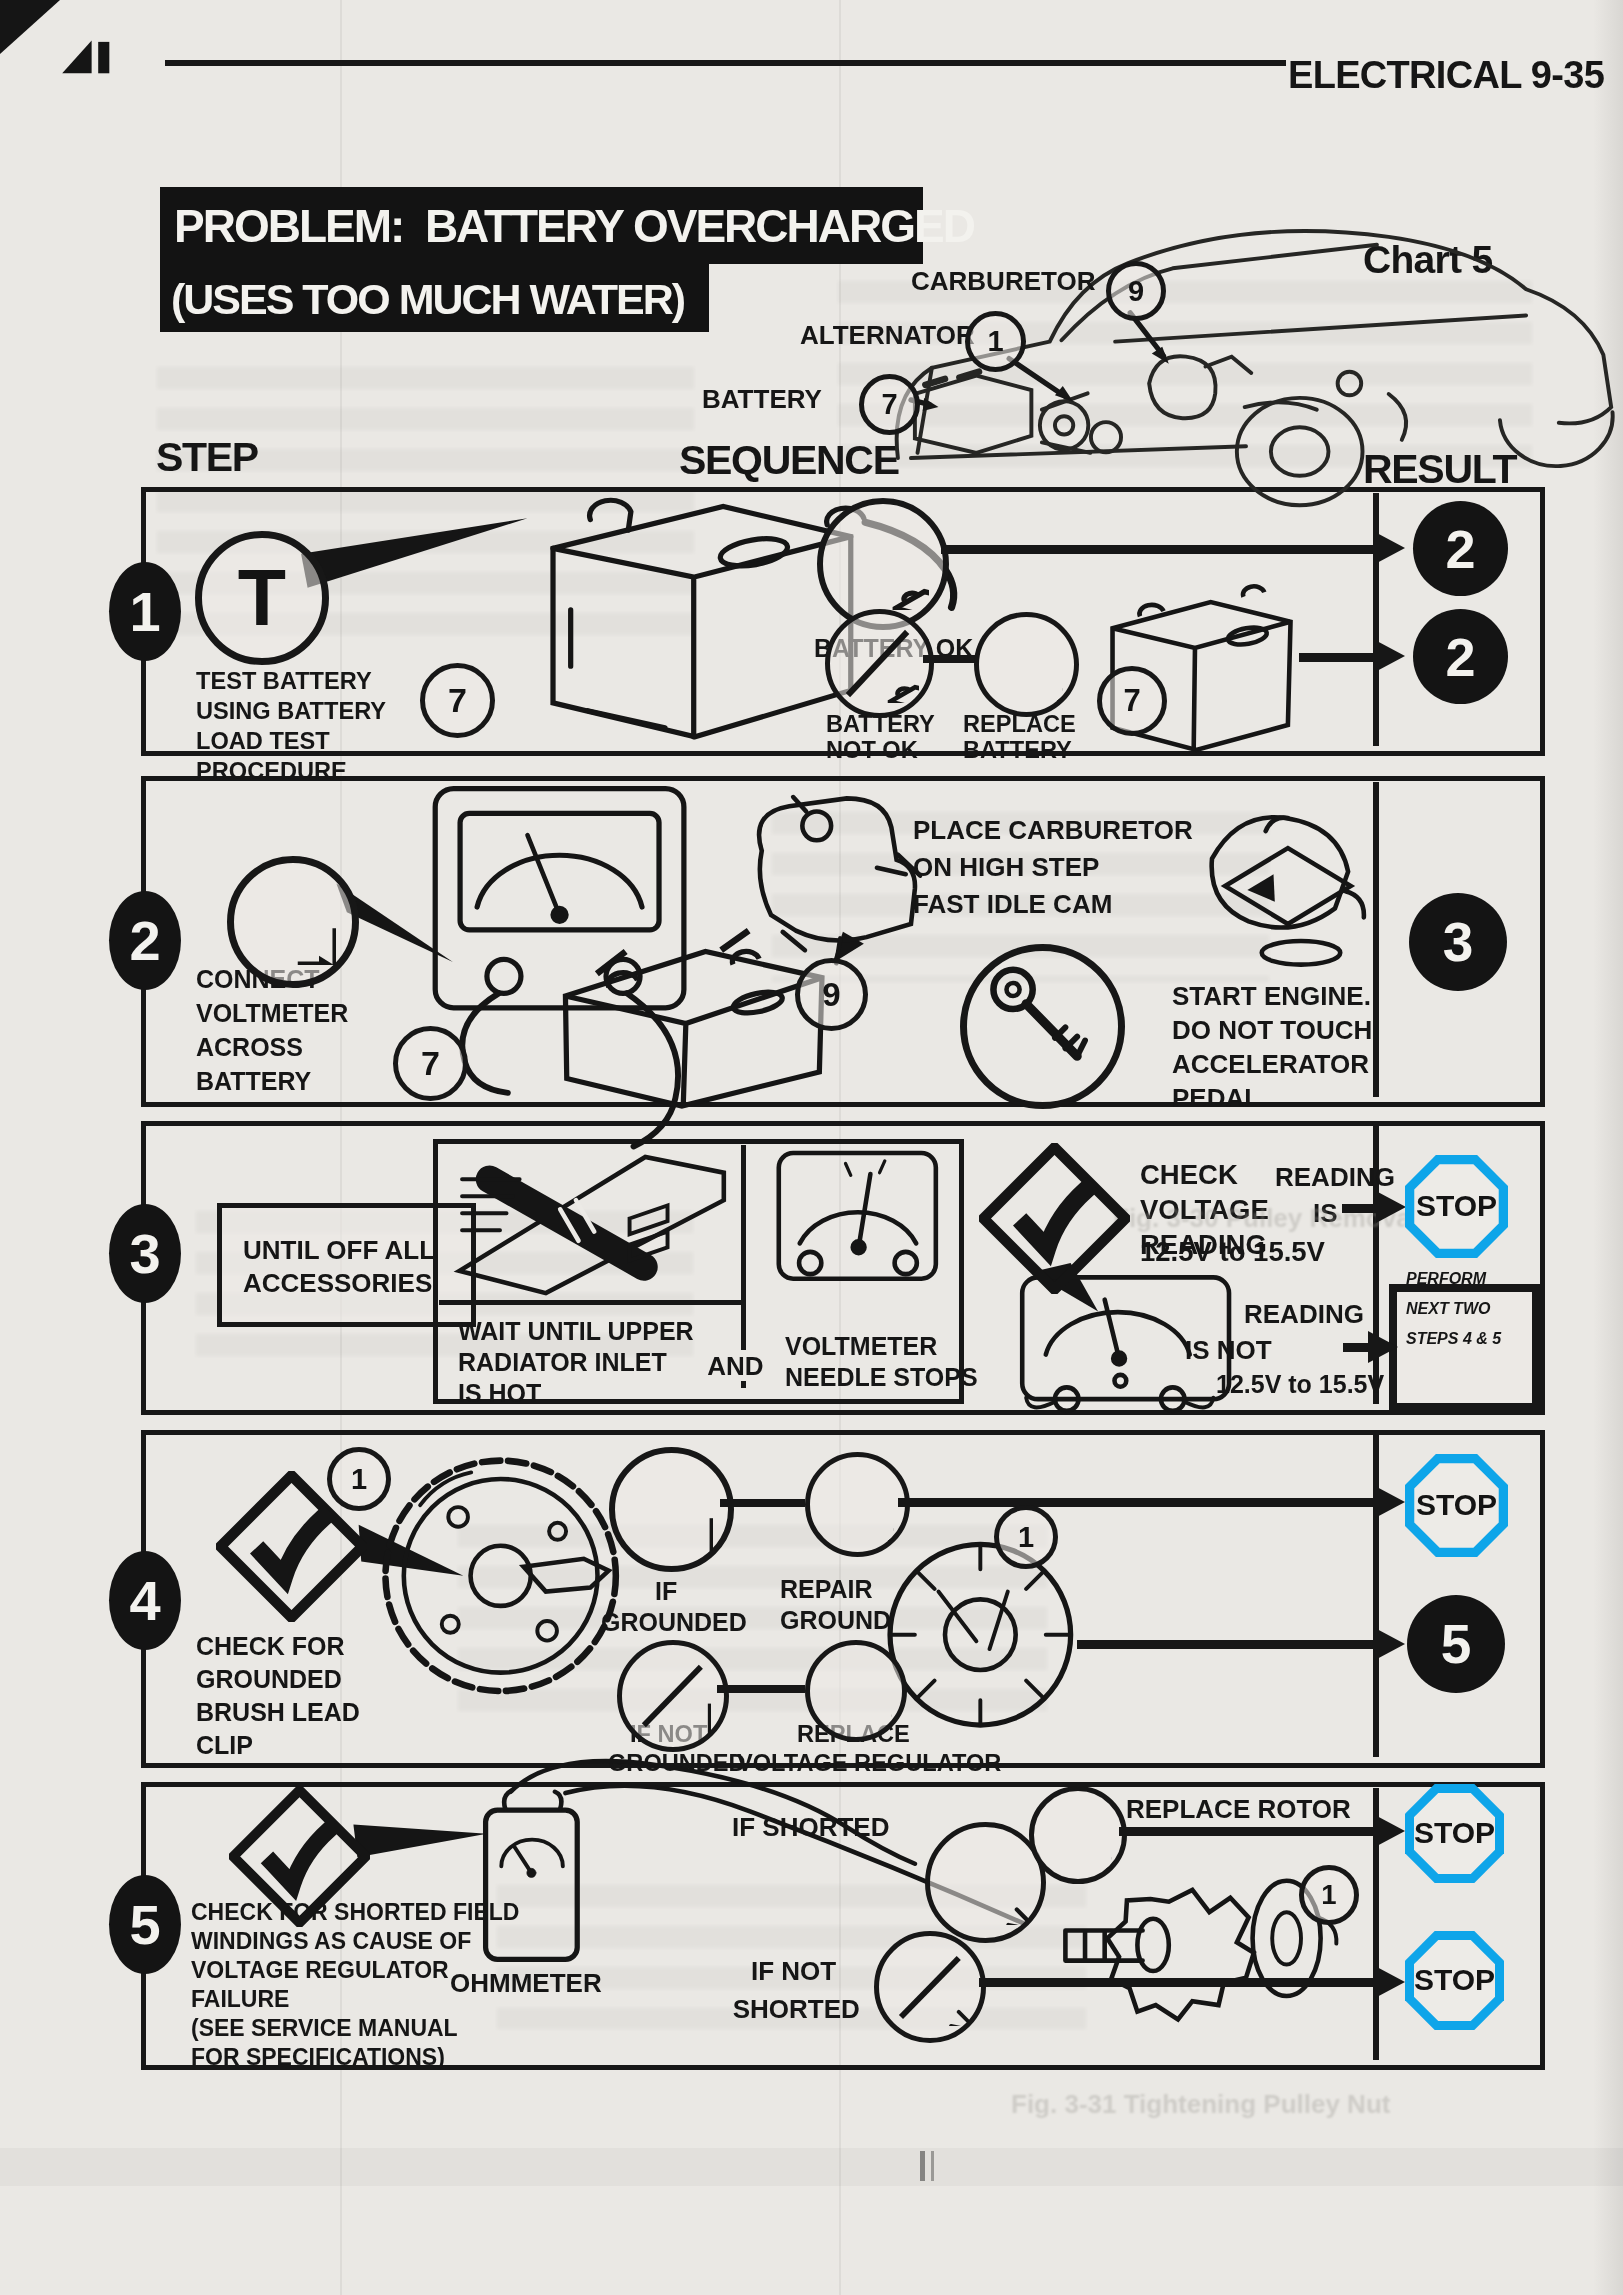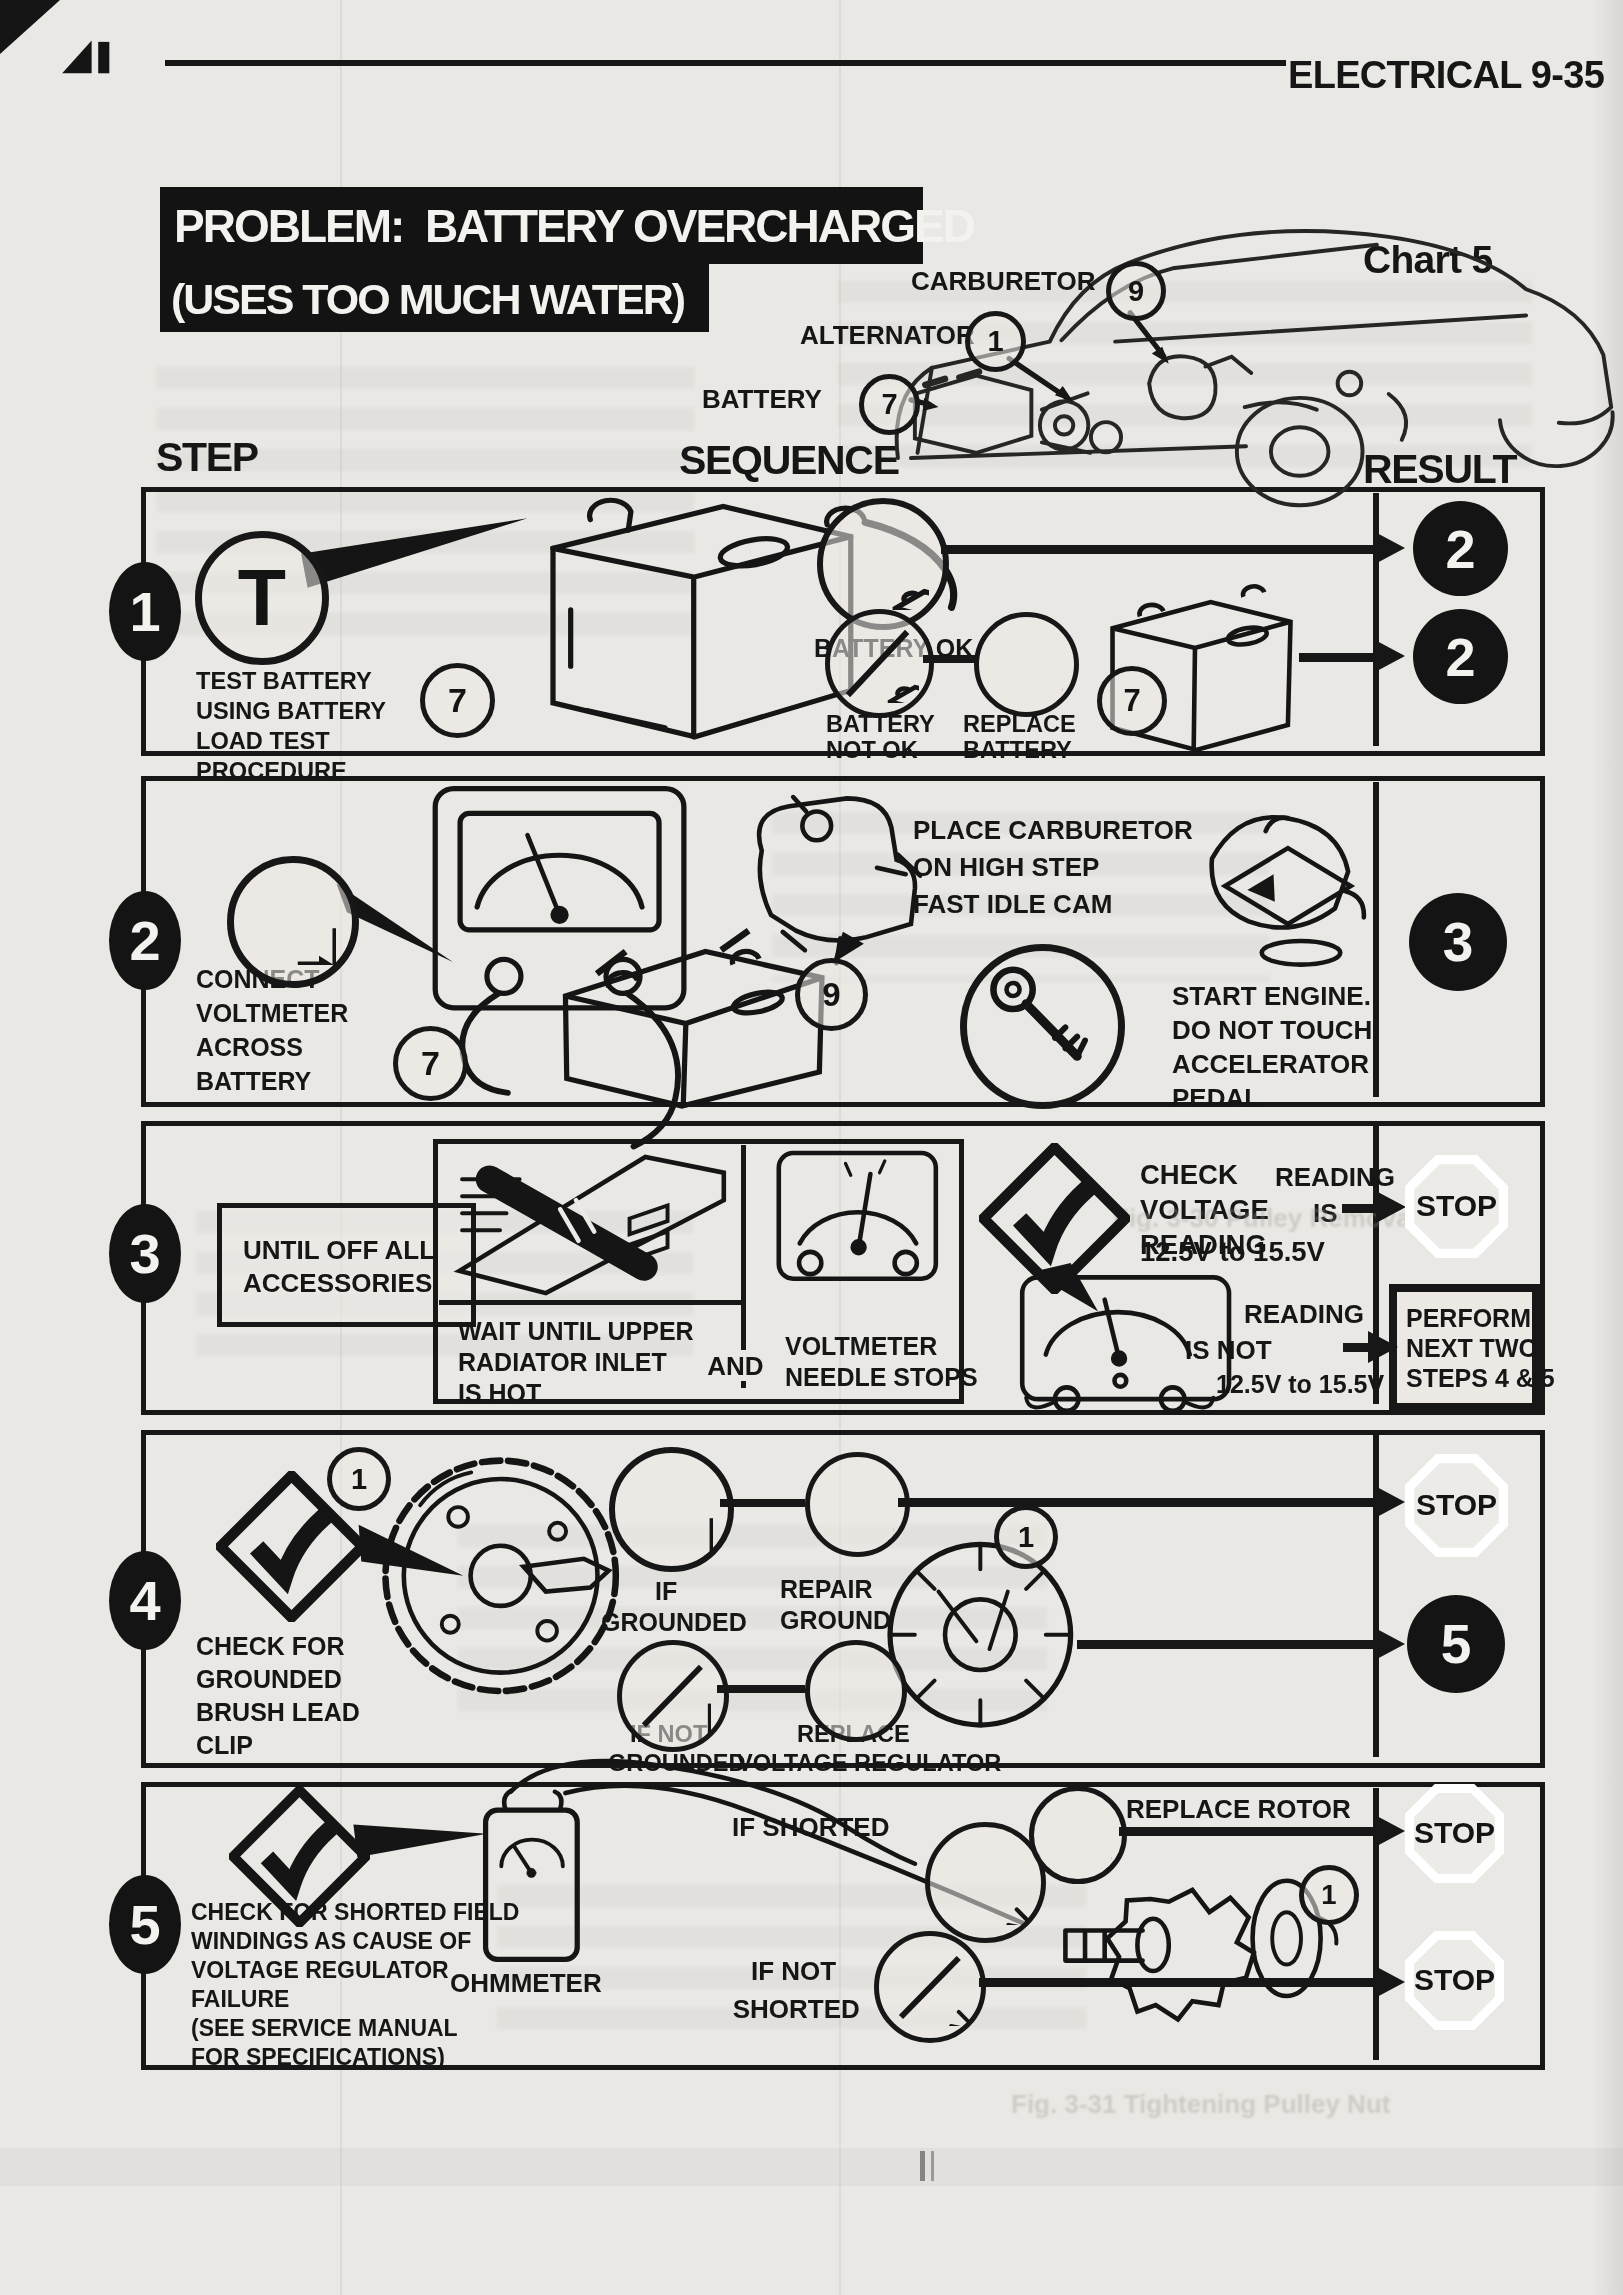--- a/index.html
+++ b/index.html
@@ -20,21 +20,21 @@
       background:rgba(236,234,230,.55);}
   .rc{position:absolute;background:#141414;color:#f3f2ee;border-radius:50%;
       display:flex;align-items:center;justify-content:center;font-weight:bold;}
   .oval{position:absolute;background:#141414;color:#f3f2ee;border-radius:50%;
       display:flex;align-items:center;justify-content:center;font-weight:bold;z-index:3;}
   
   .hl{position:absolute;height:8.5px;background:#171717;}
   .ah{position:absolute;width:0;height:0;border-left:30px solid #171717;
       border-top:16.4px solid transparent;border-bottom:16.4px solid transparent;}
   
-  .stopO{position:absolute;background:#ffffff;
+  .stopO{position:absolute;background:#0ea5e9;
       clip-path:polygon(30% 0,70% 0,100% 30%,100% 70%,70% 100%,30% 100%,0 70%,0 30%);
       display:flex;align-items:center;justify-content:center;}
   .stopI{width:82%;height:82%;background:#edebe7;
       clip-path:polygon(30% 0,70% 0,100% 30%,100% 70%,70% 100%,30% 100%,0 70%,0 30%);
       display:flex;align-items:center;justify-content:center;font-weight:bold;font-size:30px;color:#141414;}
   .box{position:absolute;border:5.9px solid #171717;background:rgba(236,234,230,.6);}
   .box13{position:absolute;border:8.5px solid #171717;background:rgba(236,234,230,.7);}
   svg.layer{position:absolute;left:0;top:0;z-index:1;pointer-events:none;}
   .z2{z-index:2;}
   
@@ -453,21 +453,21 @@
   <div class="stopI">
       <span>STOP</span>
     </div>
   </div>
 <div class="t" style="left:1244px;top:1301px;font-size:26px;">READING</div>
 <div class="t" style="left:1185px;top:1337px;font-size:26px;">IS NOT</div>
 <div class="t" style="left:1216px;top:1372px;font-size:25px;">12.5V to 15.5V</div>
 <div class="hl z2" style="left:1343px;top:1343px;width:33px;"></div>
 <div class="ah z2" style="left:1368px;top:1331px;"></div>
 <div class="box13" style="left:1389px;top:1284px;width:135px;height:111px;"></div>
-<div class="cap z2" style="left:1406px;top:1303px;font-size:25px;line-height:30px;">
+<div class="cap z2" style="left:1406px;top:1264px;font-size:16px;line-height:30px;font-style:italic;">
   <div>PERFORM</div>
   <div>NEXT TWO</div>
   <div>STEPS 4 &amp; 5</div>
 </div>
 
 <div class="pc z2" style="left:327px;top:1447px;width:54px;height:54px;font-size:29px;">
   <span>1</span>
   </div>
 <svg class="abs z2" style="left:216px;top:1471px;" width="151" height="151" viewBox="0 0 200 200">
     <use href="#sym-check"></use>

